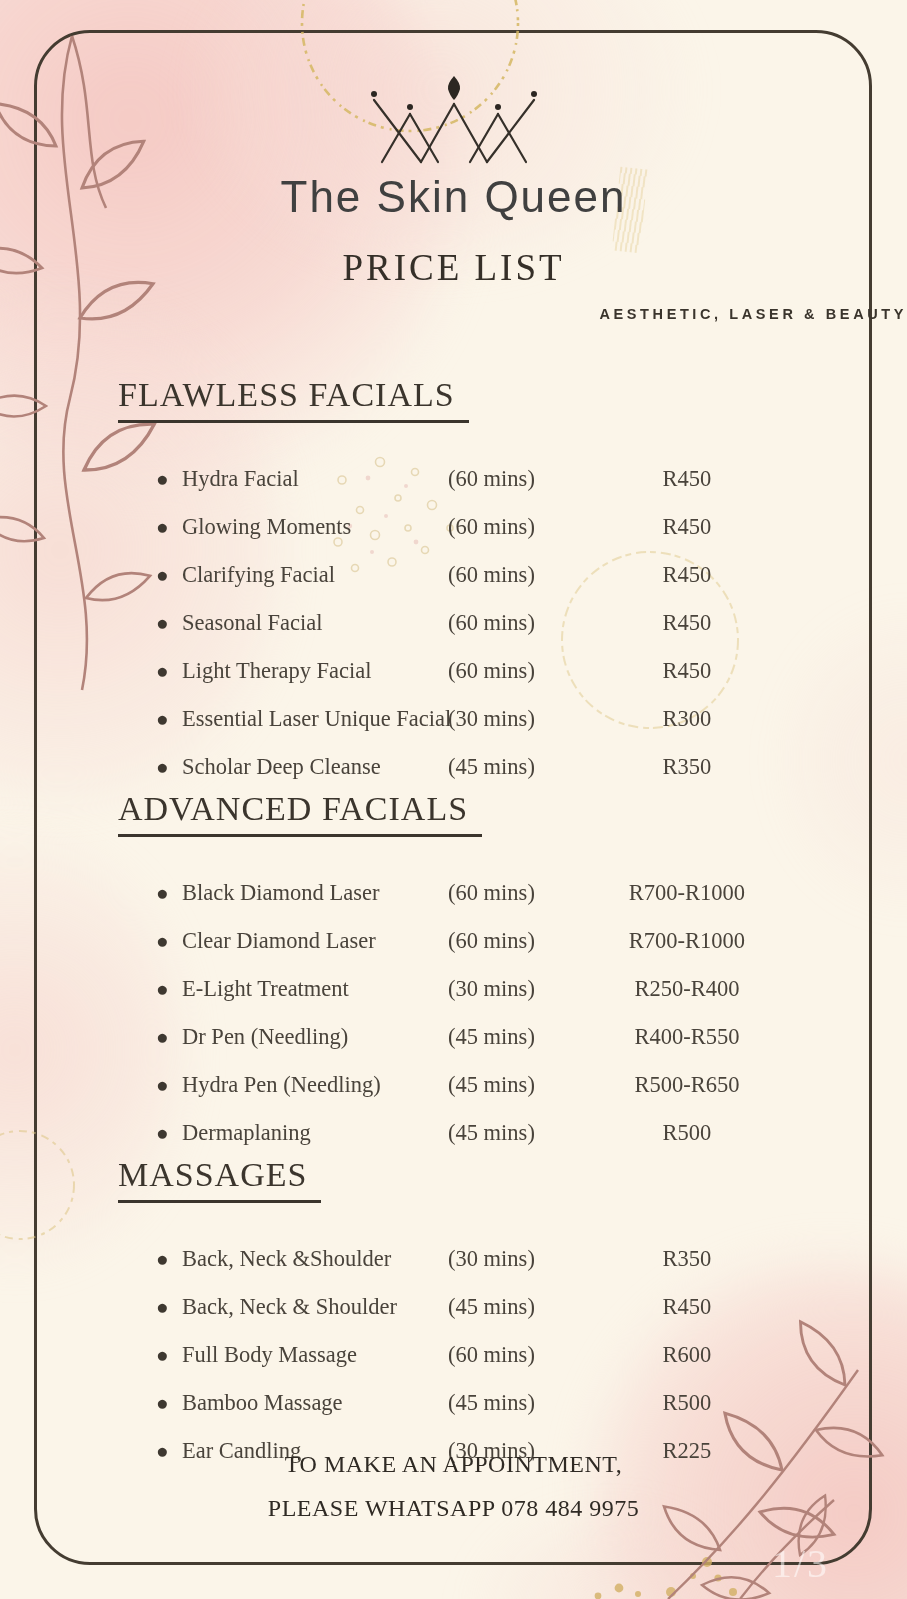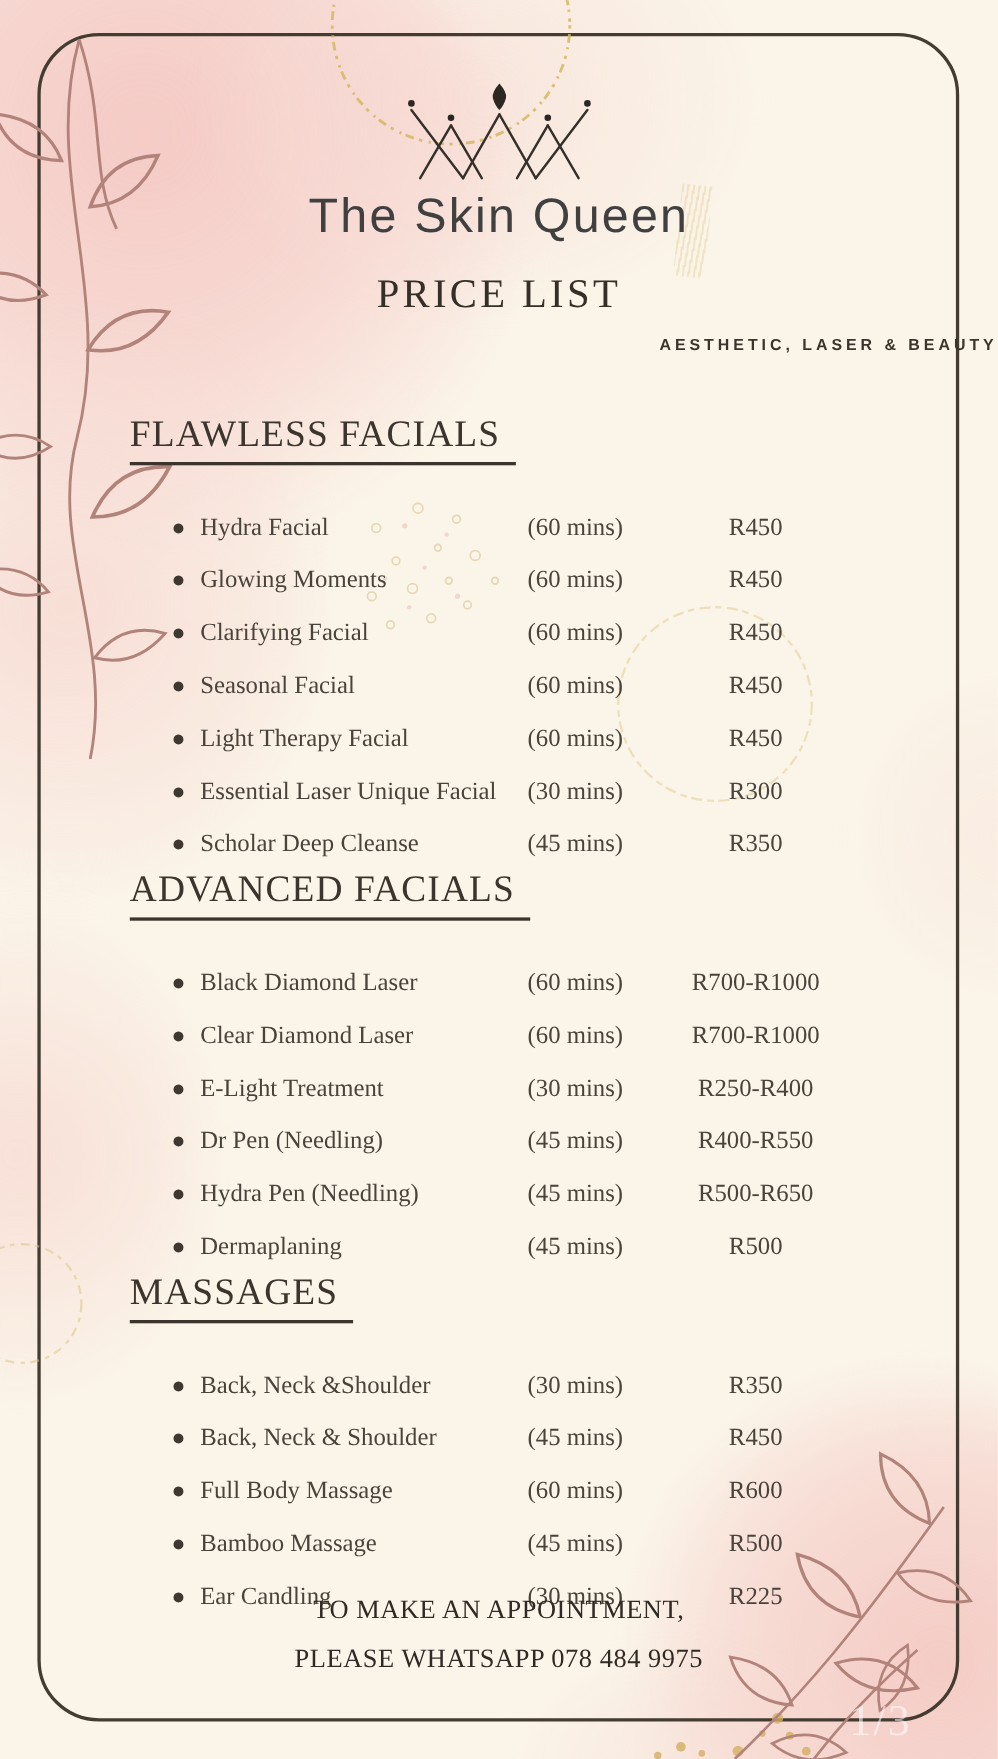--- a/index.html
+++ b/index.html
@@ -53,21 +53,21 @@
   #section-1{top:348px;} #section-2{top:762px;} #section-3{top:1128px;}
   .section-heading{display:inline-block;
     font-family:"Liberation Serif", serif;font-weight:500;
     font-size:34px;line-height:38px;letter-spacing:1px;color:#3b352d;
     border-bottom:3.5px solid #3b352d;padding:0 14px 6px 0;}
   .rows{margin-top:4px;}
   .row{display:grid;grid-template-columns:26px 266px 150px 178px;
     align-items:center;height:48px;padding-left:38px;
     font-size:22.5px;color:#49433b;white-space:nowrap;}
   .row .bullet{font-size:21px;line-height:1;color:#3e3830;}
-  .row .dur{text-align:center;}
+  .row .dur{}
   .row .price{text-align:center;}
 
   
   .footer{position:absolute;top:1442px;width:100%;text-align:center;
     font-family:"Liberation Serif", serif;
     font-size:24px;line-height:44px;letter-spacing:.5px;color:#2f2a24;}
 
   .page-indicator{position:absolute;left:772px;top:1540px;z-index:3;
     font-family:"Liberation Serif", serif;font-size:40px;
     color:rgba(255,255,255,.55);letter-spacing:2px;text-align:center;}

